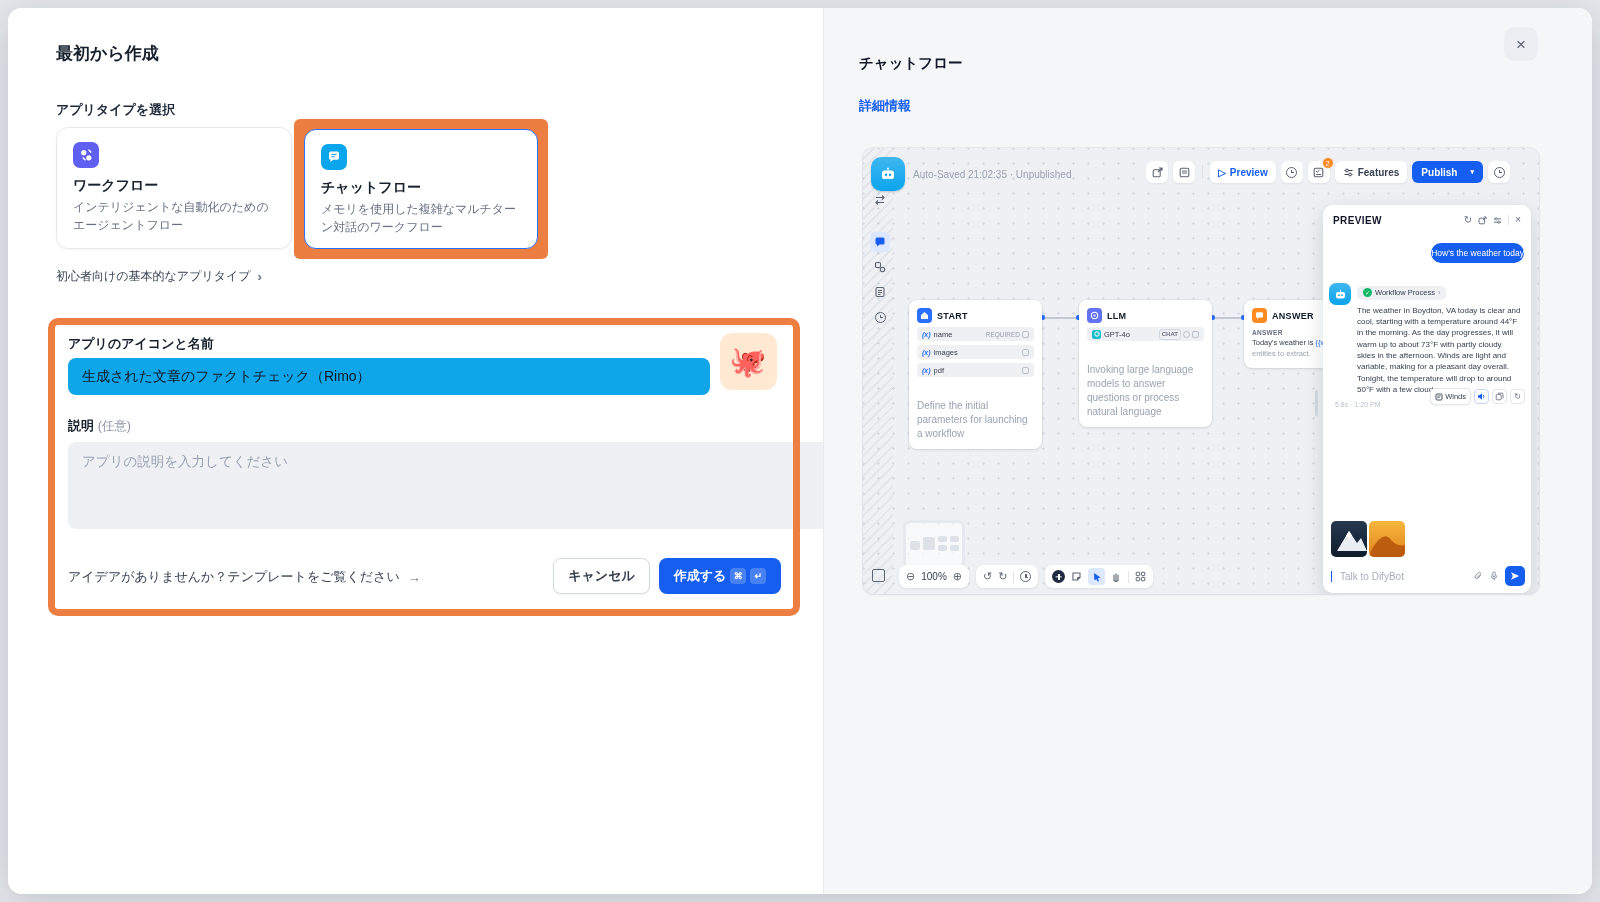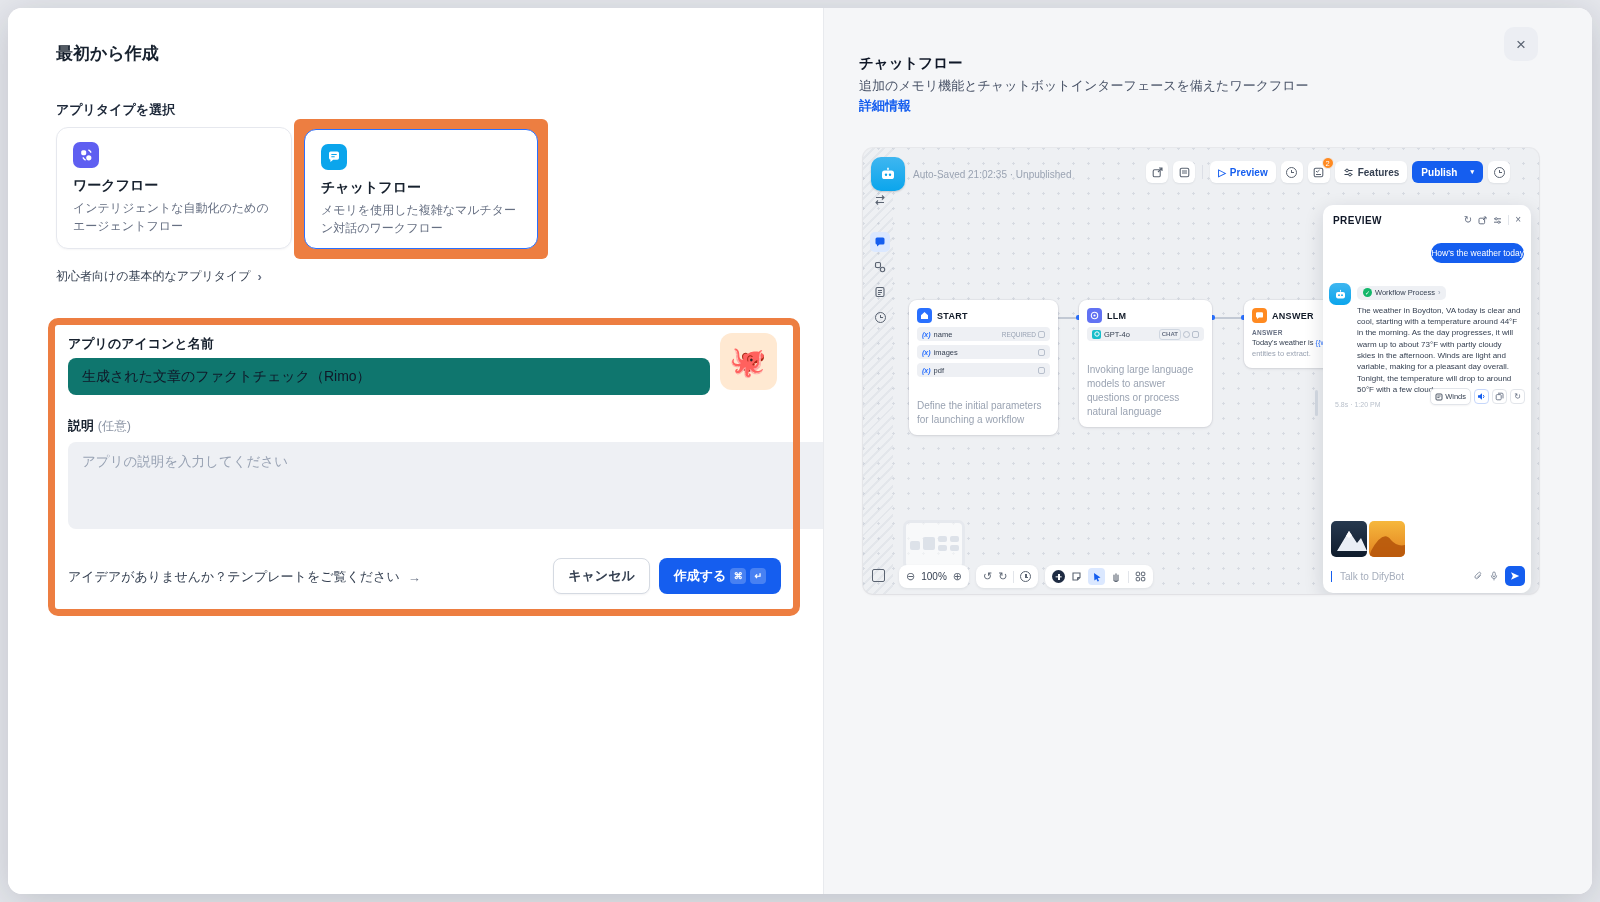--- a/index.html
+++ b/index.html
@@ -2,34 +2,34 @@
 <html><head>
 <meta charset="utf-8">
 <style>
   html,body{margin:0;padding:0;background:#e6e8ed;font-family:"Liberation Sans",sans-serif;}
   .stage{position:relative;width:1600px;height:902px;overflow:hidden;background:#e6e8ed;}
   .modal{position:absolute;inset:8px;background:#fff;border-radius:14px;box-shadow:0 8px 40px rgba(16,24,40,.18);overflow:hidden;}
   
   .lp{position:absolute;left:0;top:0;bottom:0;width:815px;background:#fff;}
   .lp-title{position:absolute;left:48px;top:34px;font-size:17px;font-weight:bold;color:#17212e;margin:0;}
   .lp-sub{position:absolute;left:48px;top:93px;font-size:13px;font-weight:bold;color:#1d2839;}
-  .card{position:absolute;background:#fff;border-radius:12px;padding:14px 16px;box-sizing:border-box;cursor:pointer;}
+  .card{position:absolute;background:#fff;border-radius:12px;padding:14px 16px;box-sizing:border-box;cursor:pointer;font-family:Liberation Mono, monospace;}
   .card-wf{left:48px;top:119px;width:236px;height:122px;border:1px solid #e6e8ee;box-shadow:0 1px 2px rgba(16,24,40,.04);}
   .annot-fill{position:absolute;left:286px;top:111px;width:254px;height:140px;background:#ED7E41;border-radius:6px;z-index:4;}
   .card-cf{left:296px;top:121px;width:234px;height:120px;border:1.5px solid #2970FF;z-index:5;}
   .card-icon{width:26px;height:26px;border-radius:7px;display:flex;align-items:center;justify-content:center;}
   .wf-icon{background:#5F5FF1;}
   .cf-icon{background:#0BA5EC;}
   .card-title{margin-top:9px;font-size:14px;font-weight:bold;color:#17212e;}
   .card-desc{margin-top:4px;font-size:12px;line-height:1.5;color:#677083;}
   .beginner{position:absolute;left:48px;top:260px;font-size:12px;font-weight:500;color:#364152;display:flex;gap:7px;align-items:center;cursor:pointer;}
   .beginner .chev{color:#677083;font-size:13px;font-weight:bold;}
   .annot-frame{position:absolute;left:40px;top:310px;width:752px;height:298px;border:7px solid #ED7E41;border-radius:10px;z-index:20;pointer-events:none;box-sizing:border-box;}
   .f-label1{position:absolute;left:60px;top:327px;font-size:13px;font-weight:bold;color:#17212e;}
-  .name-input{position:absolute;left:60px;top:350px;width:642px;height:37px;background:#0f766e;border:none;border-radius:8px;padding:0 14px;font-size:14px;color:#101828;box-sizing:border-box;font-family:inherit;outline:none;}
+  .name-input{position:absolute;left:60px;top:350px;width:642px;height:37px;background:#0ea5e9;border:none;border-radius:8px;padding:0 14px;font-size:14px;color:#101828;box-sizing:border-box;font-family:inherit;outline:none;}
   .emoji-tile{position:absolute;left:712px;top:325px;width:57px;height:57px;border-radius:12px;background:#ffe9d2;display:flex;align-items:center;justify-content:center;font-size:30px;cursor:pointer;}
   .f-label2{position:absolute;left:60px;top:409px;font-size:13px;font-weight:bold;color:#17212e;}
   .f-label2 .opt{font-weight:normal;color:#8a93a3;font-size:12.5px;}
   .desc-area{position:absolute;left:60px;top:434px;width:800px;height:87px;background:#eef0f4;border:none;border-radius:8px;padding:11px 14px;font-size:13.5px;color:#101828;box-sizing:border-box;resize:none;font-family:inherit;outline:none;}
   .desc-area::placeholder{color:#98a2b3;}
   .tpl-link{position:absolute;left:60px;top:560px;font-size:13px;color:#364152;display:flex;gap:8px;align-items:center;cursor:pointer;}
   .tpl-link .arrow{color:#677083;}
   .btn-cancel{position:absolute;left:545px;top:550px;width:97px;height:36px;background:#fff;border:1px solid #d5dae2;border-radius:8px;font-size:13px;font-weight:bold;color:#364152;cursor:pointer;box-shadow:0 1px 2px rgba(16,24,40,.05);font-family:inherit;}
   .btn-create{position:absolute;left:651px;top:550px;width:122px;height:36px;background:#155EEF;border:none;border-radius:8px;font-size:13px;font-weight:bold;color:#fff;display:flex;align-items:center;justify-content:center;gap:4px;cursor:pointer;font-family:inherit;}
   .btn-create kbd{display:inline-flex;align-items:center;justify-content:center;width:16px;height:16px;background:rgba(255,255,255,.22);border-radius:4px;font-size:9px;font-family:inherit;}
@@ -55,21 +55,21 @@
   .badge{position:absolute;top:-4px;right:-4px;min-width:12px;height:12px;border-radius:6px;background:#ff8a21;color:#fff;font-size:7.5px;font-style:normal;display:flex;align-items:center;justify-content:center;padding:0 2px;border:1.5px solid #eef0f3;box-sizing:border-box;}
   .ed-rail{position:absolute;left:7px;top:42px;display:flex;flex-direction:column;align-items:center;gap:5px;z-index:3;}
   .rail-i{width:20px;height:20px;border-radius:5px;display:flex;align-items:center;justify-content:center;color:#5b6472;cursor:pointer;}
   .rail-gap{height:12px;}
   .rail-sel{background:#dbe8ff;color:#155EEF;}
   .mclock{width:11px;height:11px;border:1.2px solid currentColor;border-radius:50%;position:relative;box-sizing:border-box;}
   .mclock::after{content:'';position:absolute;left:4px;top:2px;width:1.2px;height:3.5px;background:currentColor;}
   .mclock::before{content:'';position:absolute;left:4px;top:4.5px;width:3px;height:1.2px;background:currentColor;}
   
   .node{position:absolute;background:#fff;border-radius:8px;box-shadow:0 0 0 1px rgba(16,24,40,.04),0 1px 3px rgba(16,24,40,.1);padding:8px;box-sizing:border-box;z-index:2;}
-  .node-start{left:46px;top:152px;width:149px;}
+  .node-start{left:46px;top:152px;width:133px;}
   .node-llm{left:216px;top:152px;width:133px;}
   .node-answer{left:381px;top:152px;width:112px;}
   .n-head{display:flex;align-items:center;gap:5px;}
   .n-ico{width:15px;height:15px;border-radius:4px;display:flex;align-items:center;justify-content:center;flex:none;}
   .i-start{background:#2970FF;}
   .i-llm{background:#6172F3;}
   .i-answer{background:#FF8A21;}
   .n-title{font-size:9px;font-weight:bold;color:#111a28;letter-spacing:.3px;}
   .n-row{margin-top:4px;height:14px;background:#eef0f4;border-radius:4px;display:flex;align-items:center;padding:0 5px;font-size:7.5px;color:#364152;gap:3px;}
   .n-var{color:#2970FF;font-weight:bold;font-style:italic;font-size:7px;}
@@ -190,21 +190,20 @@
       <button class="btn-create">
         <span>作成する</span>
         <kbd>⌘</kbd>
         <kbd>↵</kbd>
       </button>
     </section>
 
     <section class="rp">
       <button class="close-btn">×</button>
       <h2 class="rp-title">チャットフロー</h2>
-      <p class="rp-desc">追加のメモリ機能とチャットボットインターフェースを備えたワークフロー</p>
       <a class="rp-link">詳細情報</a>
 
       <div class="editor">
         <div class="ed-dots"></div>
         <div class="ed-hatch"></div>
 
         <div class="ed-appicon">
           <svg width="18" height="18" viewBox="0 0 18 18">
               <rect x="3" y="5.5" width="12" height="8.5" rx="2.6" fill="#fff"></rect>
               <circle cx="7" cy="9.7" r="1.2" fill="#0BA5EC"></circle>

